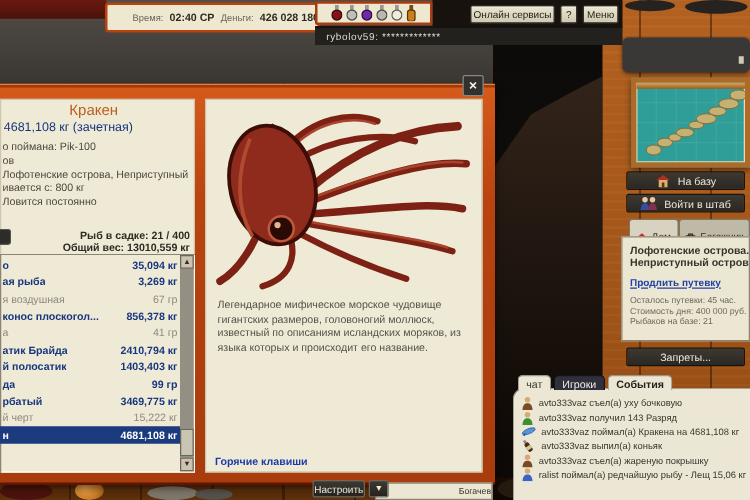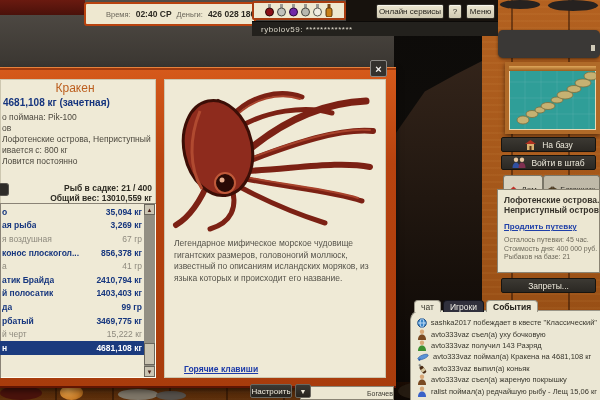--- a/index.html
+++ b/index.html
@@ -34,38 +34,38 @@
   
   .popup{left:0;top:67px;width:396px;height:321px;z-index:5;
     background:linear-gradient(180deg,#d65a1b 0%,#b8430f 30%,#a83c0c 100%);
     box-shadow:inset 0 1px 0 #e8813c, inset 0 3px 0 rgba(90,20,0,.45), inset 0 -2px 0 #611503, 0 3px 6px rgba(0,0,0,.5)}
   .pane{position:absolute;top:12px;height:299px;background:#efead6;box-shadow:inset 0 0 0 1px #cdc7b0}
   .pane-left{left:0;width:156px}
   .pane-right{left:164px;width:222px}
   .closebtn{left:370px;top:60px;width:17px;height:17px;background:#33312d;border:1px solid #8a8884;border-radius:2px;
     color:#f4f2ee;font-size:11px;font-weight:bold;display:flex;align-items:center;justify-content:center;z-index:7;cursor:pointer}
   .fish-title{position:absolute;left:0;top:2px;width:150px;text-align:center;font-size:12px;font-weight:normal;color:#bc5e1e}
-  .fish-weight{position:absolute;left:3px;top:18px;font-size:10px;font-weight:bold;color:#16357e;white-space:nowrap}
+  .fish-weight{position:absolute;left:3px;top:18px;font-size:10px;font-weight:normal;color:#16357e;white-space:nowrap}
   .fish-info{position:absolute;left:2px;top:33px;font-size:8.5px;color:#4c483e;line-height:11px;white-space:nowrap}
   .cutbtn{position:absolute;left:0;top:104px;width:9px;height:13px;background:#2e2c28;border:1px solid #57544e;border-left:none;border-radius:0 3px 3px 0}
   .cage{position:absolute;right:4px;font-size:8.5px;font-weight:bold;color:#2c2a22;white-space:nowrap}
   .fishlist{position:absolute;left:0;top:124px;width:156px;height:175px;background:#efead6;
     box-shadow:inset 1px 1px 0 #8a8376, inset -1px -1px 0 #fffdf0}
   .rows{position:absolute;left:0;top:2px;right:11px}
   .row{display:flex;justify-content:space-between;align-items:center;height:13.6px;font-size:8.5px;padding:0 3px 0 2px;white-space:nowrap;cursor:pointer}
   .row .nm{overflow:hidden;text-overflow:ellipsis;max-width:84px}
   .r-blue{color:#16367e;font-weight:bold}
   .r-gray{color:#8e8a7e}
   .r-sel{background:#1b3b7e;color:#fff;font-weight:bold}
   .scroll{position:absolute;right:1px;top:1px;bottom:1px;width:11px;background:#938f83}
   .sbtn{position:absolute;left:0;width:11px;height:11px;background:#cac4b2;border:1px solid #6a665c;
     font-size:6px;color:#4a2018;display:flex;align-items:center;justify-content:center;cursor:pointer}
   .sthumb{position:absolute;left:0;bottom:12px;width:11px;height:22px;background:#cac4b2;border:1px solid #6a665c;cursor:grab}
   .desc{position:absolute;left:10px;top:159px;width:202px;font-size:8.5px;color:#55534a;line-height:11.5px}
-  .hotkeys{position:absolute;left:20px;top:285px;font-size:8.5px;font-weight:bold;color:#1c3aa8;text-decoration:underline;cursor:pointer}
+  .hotkeys{position:absolute;left:8px;top:285px;font-size:8.5px;font-weight:bold;color:#1c3aa8;cursor:pointer}
   
   .sb-darkpanel{left:498px;top:30px;width:102px;height:28px;background:#3a3836;border-radius:5px;z-index:2;box-shadow:0 1px 3px rgba(0,0,0,.5)}
   .sb-glyph{left:591px;top:45px;width:4px;height:6px;background:#cfcab8;z-index:3}
   .map{left:505px;top:62px;width:95px;height:72px;background:#2f9e98;border:4px solid #b06a28;z-index:2;
     box-shadow:inset 0 0 0 1px #ead9b4, 0 2px 5px rgba(0,0,0,.5);overflow:hidden;cursor:pointer}
   .roller{position:absolute;left:0;top:0;width:100%;height:5px;background:linear-gradient(180deg,#e0a85c,#9a5c1c)}
   .sb-btn{left:501px;width:95px;height:15px;background:linear-gradient(#3c3933,#2b2823);border:1px solid #17140f;border-radius:2px;
     color:#ece8da;font-size:8.5px;display:flex;align-items:center;justify-content:center;gap:5px;z-index:2;cursor:pointer;white-space:nowrap}
   .tabs{left:503px;top:175px;width:97px;height:14px;display:flex;z-index:2}
   .tab{height:28px;display:flex;align-items:center;justify-content:center;gap:3px;font-size:8px;color:#2e2c26;
@@ -331,28 +331,20 @@
   </div>
 
   <div class="abs chattabs">
     <div class="ctab ctab-chat">чат</div>
     <div class="ctab ctab-players">Игроки</div>
     <div class="ctab ctab-events">События</div>
   </div>
   <div class="abs chat">
     <ul class="msgs">
       <li class="msg">
-        <svg width="10" height="10">
-            <circle cx="5" cy="5" r="4.3" fill="#3a86c8" stroke="#1a4a80"></circle>
-            <ellipse cx="5" cy="5" rx="2" ry="4.3" fill="none" stroke="#d8ecff" stroke-width=".8"></ellipse>
-            <path d="M0.7,5 H9.3" stroke="#d8ecff" stroke-width=".8"></path>
-          </svg>
-        <span>sashka2017 побеждает в квесте "Классический"</span>
-      </li>
-      <li class="msg">
         <svg width="10" height="11">
             <circle cx="5" cy="2.8" r="2.2" fill="#d8a878"></circle>
             <path d="M1,11 C1,7 3,5.5 5,5.5 C7,5.5 9,7 9,11 Z" fill="#7a4a22"></path>
           </svg>
         <span>avto333vaz съел(а) уху бочковую</span>
       </li>
       <li class="msg">
         <svg width="10" height="11">
             <circle cx="5" cy="2.8" r="2.2" fill="#d8a878"></circle>
             <path d="M1,11 C1,7 3,5.5 5,5.5 C7,5.5 9,7 9,11 Z" fill="#3c9030"></path>

